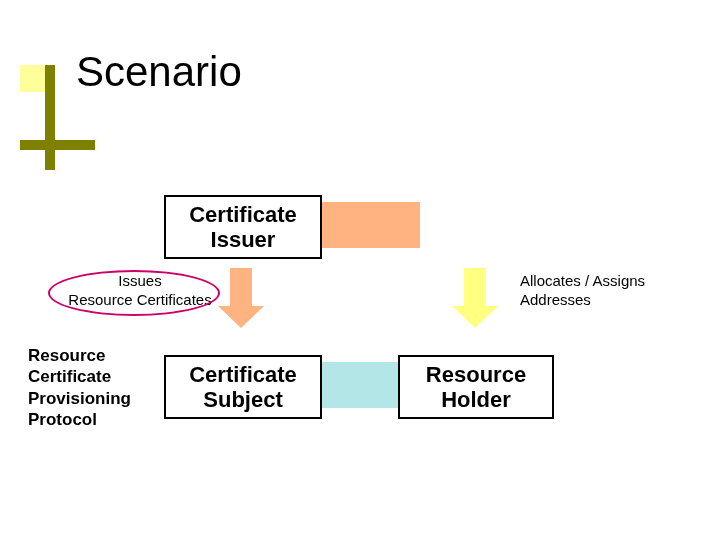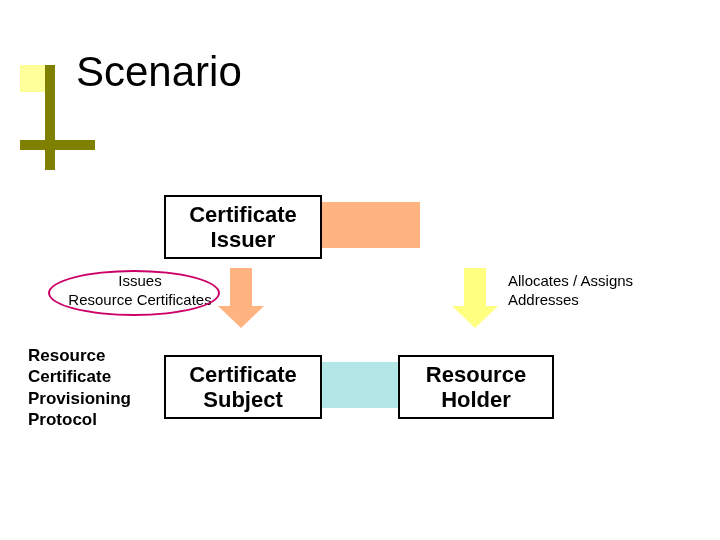--- a/index.html
+++ b/index.html
@@ -49,21 +49,21 @@
   </div>
   <div class="arrow yellow" style="left:452px;top:268px;">
     <div class="stem"></div>
       <div class="head"></div>
   </div>
 
   <div class="label" style="left:60px;top:272px;text-align:center;width:160px;">
     <span style="white-space:pre-line;margin-top:44px;">Issues
 Resource Certificates</span>
   </div>
-  <div class="label" style="left:508px;top:272px;">
+  <div class="label" style="left:520px;top:272px;">
     <span style="white-space:pre-line;">Allocates / Assigns
 Addresses</span>
   </div>
 
   <div class="box" style="left:164px;top:355px;width:154px;height:60px;">
     <span style="white-space:pre-line;">Certificate
 Subject</span>
   </div>
   <div class="box" style="left:398px;top:355px;width:152px;height:60px;">
     <span style="white-space:pre-line;">Resource

